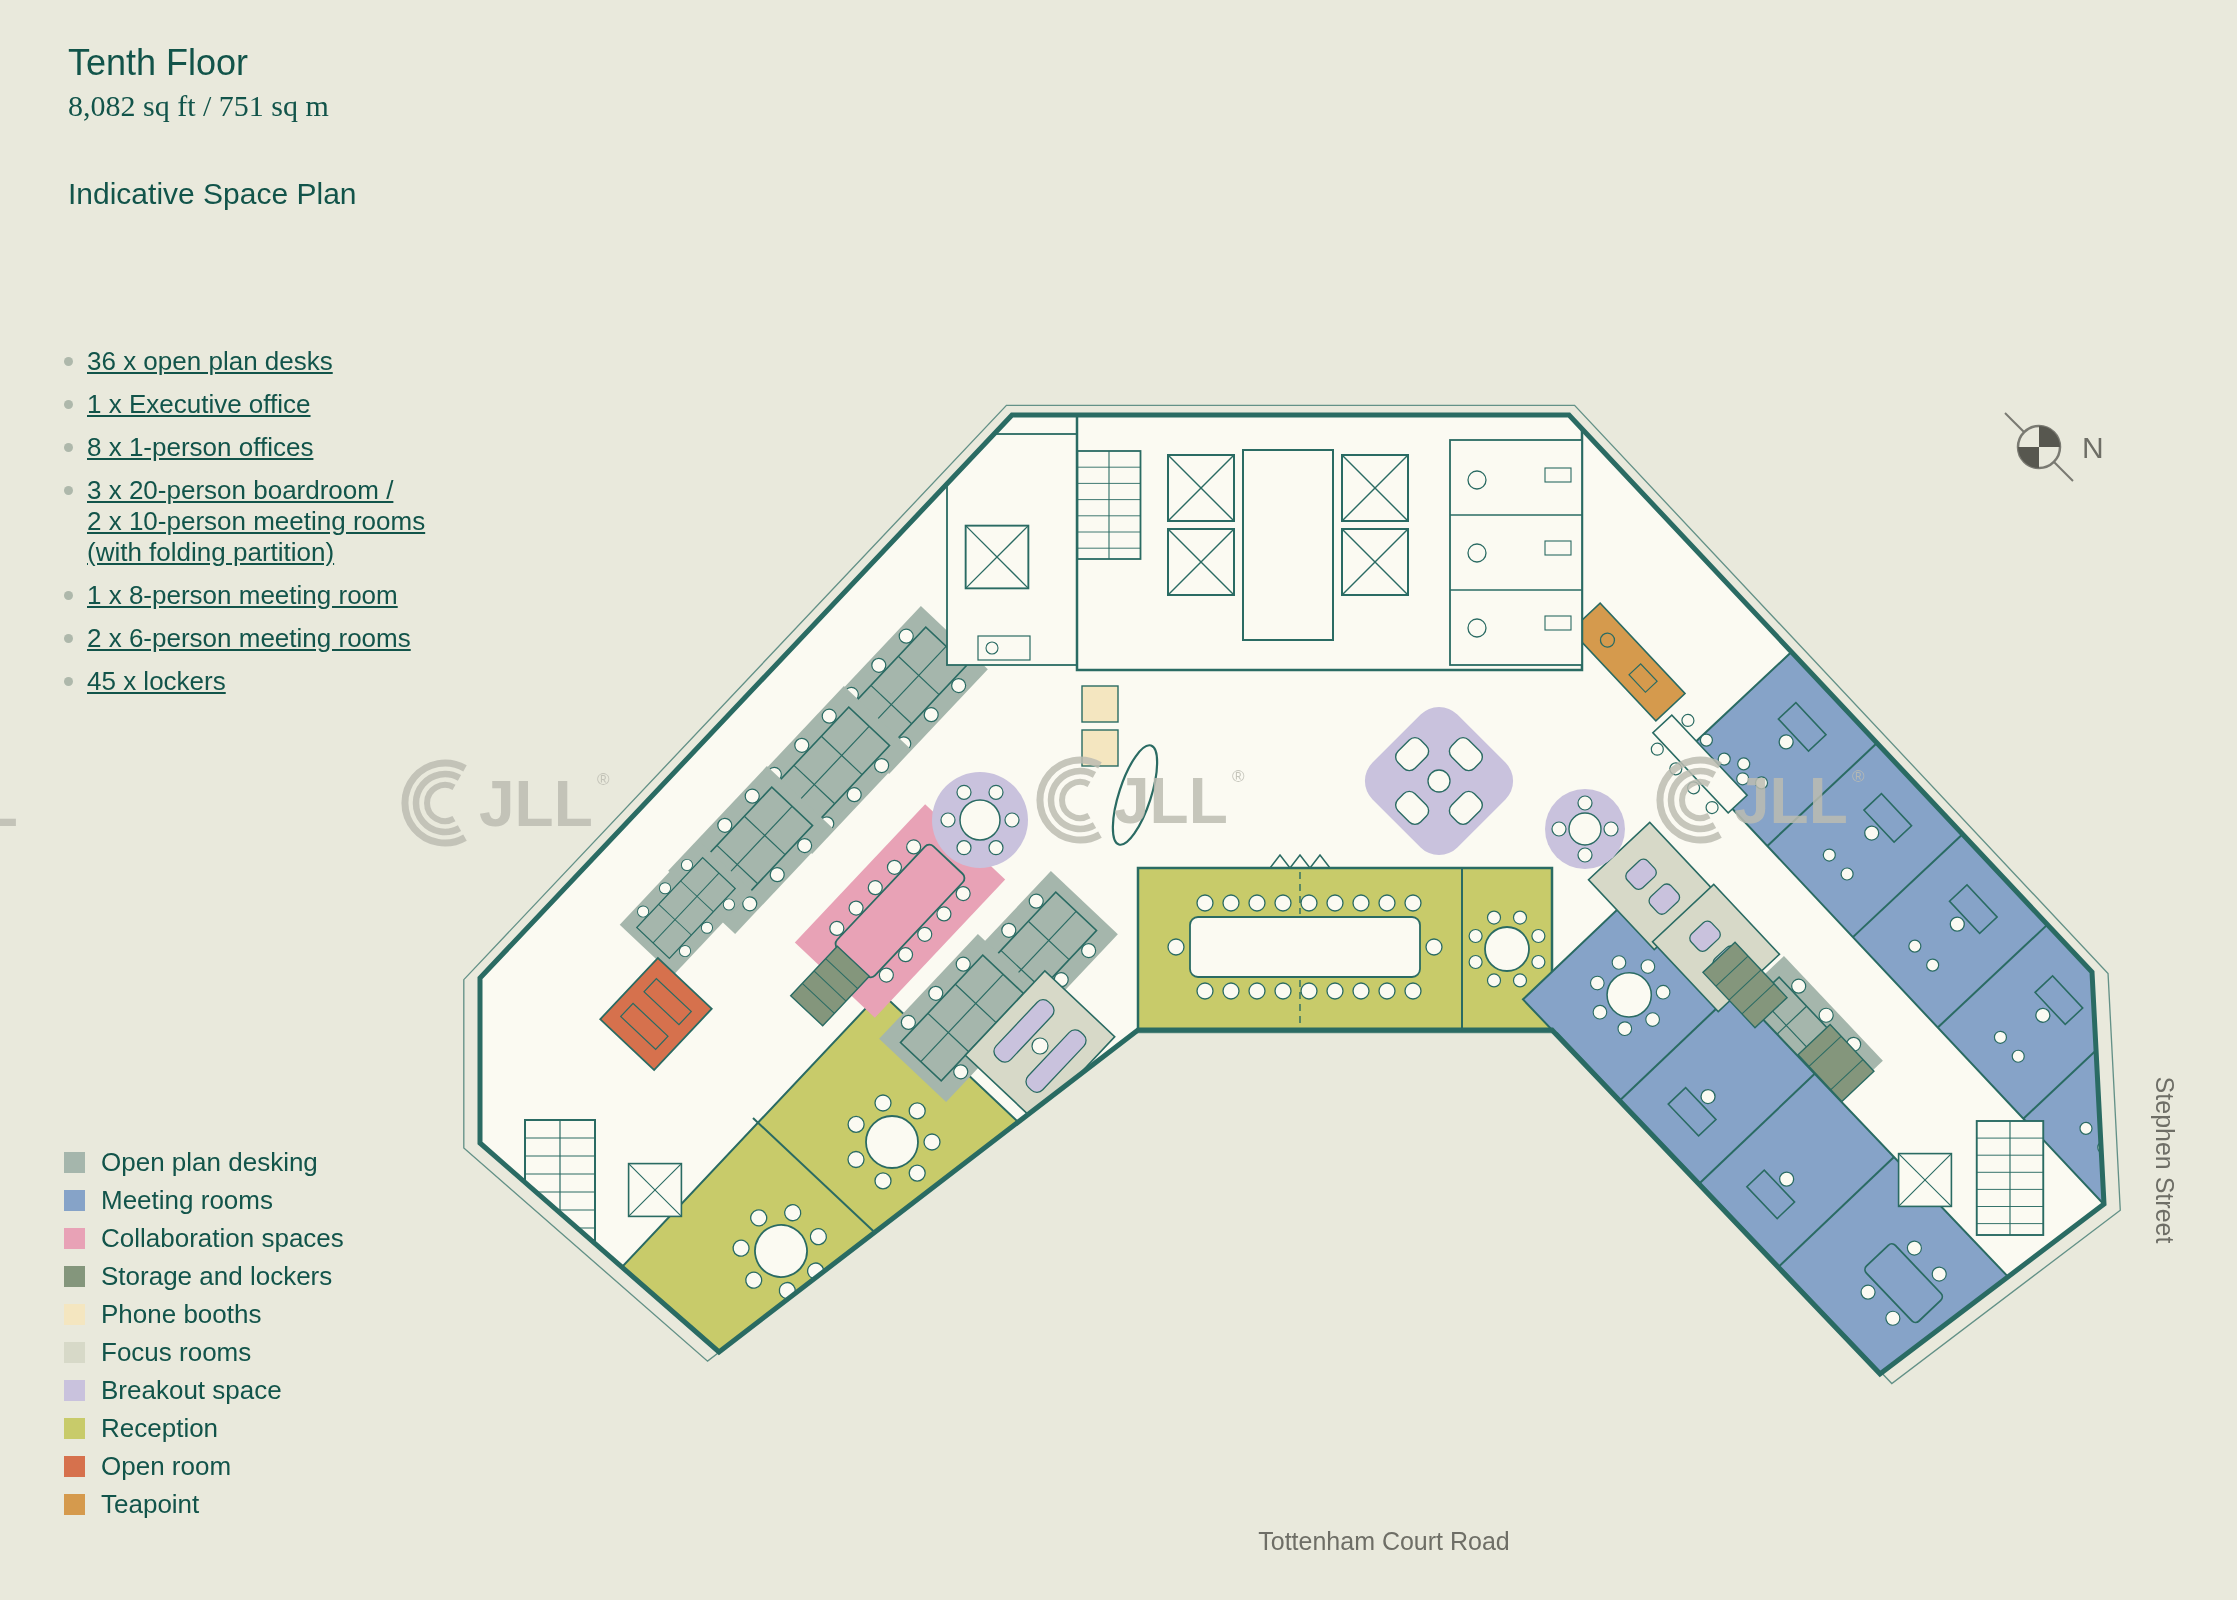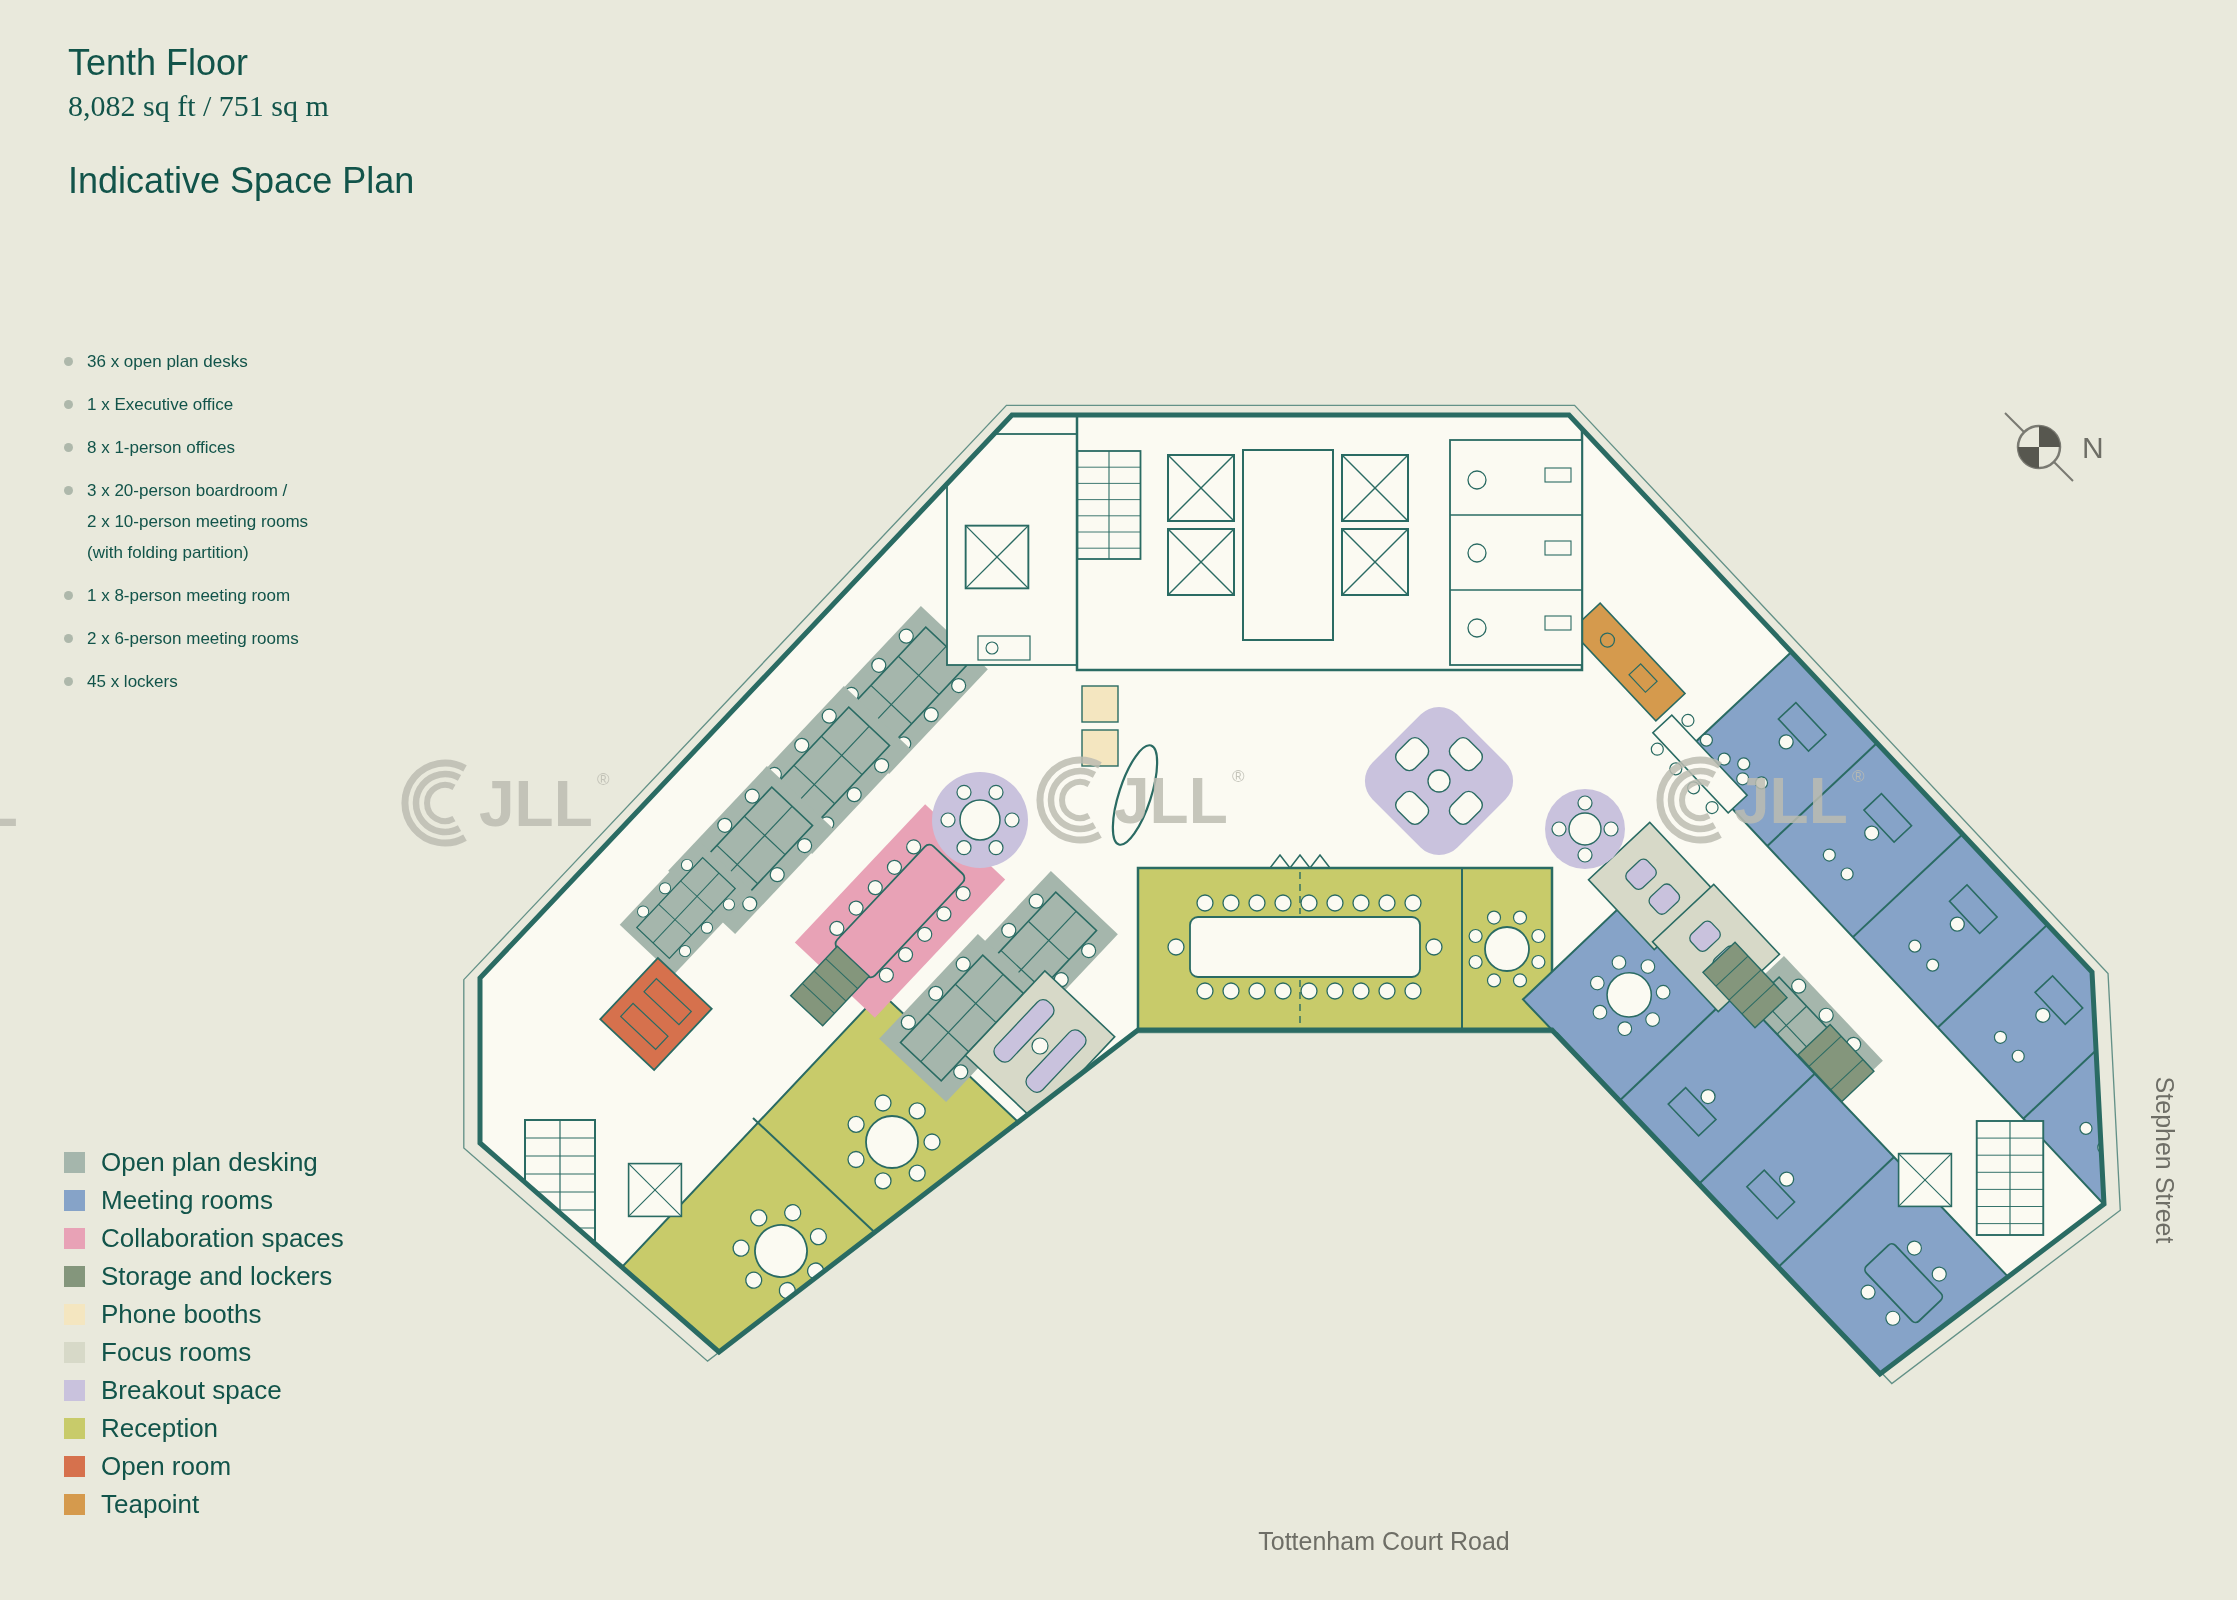--- a/index.html
+++ b/index.html
@@ -10,23 +10,23 @@
     --comms:#d6714d; --teapoint:#d59a4d;
   }
   html,body{margin:0;padding:0;}
   body{background:var(--bg,#e9e9dc);}
   .page{position:relative;width:2237px;height:1600px;overflow:hidden;
         background:var(--bg,#e9e9dc);font-family:"Liberation Sans",sans-serif;color:var(--text,#12544a);}
   .plan-svg{position:absolute;left:0;top:0;}
   .header{position:absolute;left:68px;top:42px;}
   .title{font-size:36px;font-weight:500;margin:0;line-height:1.15;}
   .area{font-size:30px;margin-top:6px;font-family:Liberation Serif, serif;}
-  .subtitle{font-size:36px;margin-top:37px;}
+  .subtitle{font-size:30px;margin-top:54px;}
   .features{position:absolute;left:64px;top:346px;width:420px;}
-  .feature{display:flex;margin-bottom:12px;font-size:17px;line-height:31px;}
+  .feature{display:flex;margin-bottom:12px;font-size:26px;line-height:31px;text-decoration:underline;}
   .feature .dot{flex:0 0 auto;width:9px;height:9px;border-radius:50%;
                 background:var(--dot,#aeb8ab);margin:11px 14px 0 0;}
   .legend{position:absolute;left:64px;top:1152px;}
   .lrow{display:flex;align-items:center;margin-bottom:17px;text-align:center;}
   .swatch{width:21px;height:21px;margin-right:16px;flex:0 0 auto;}
   .llabel{font-size:26px;line-height:21px;}
 </style>
 </head>
 <body>
 

